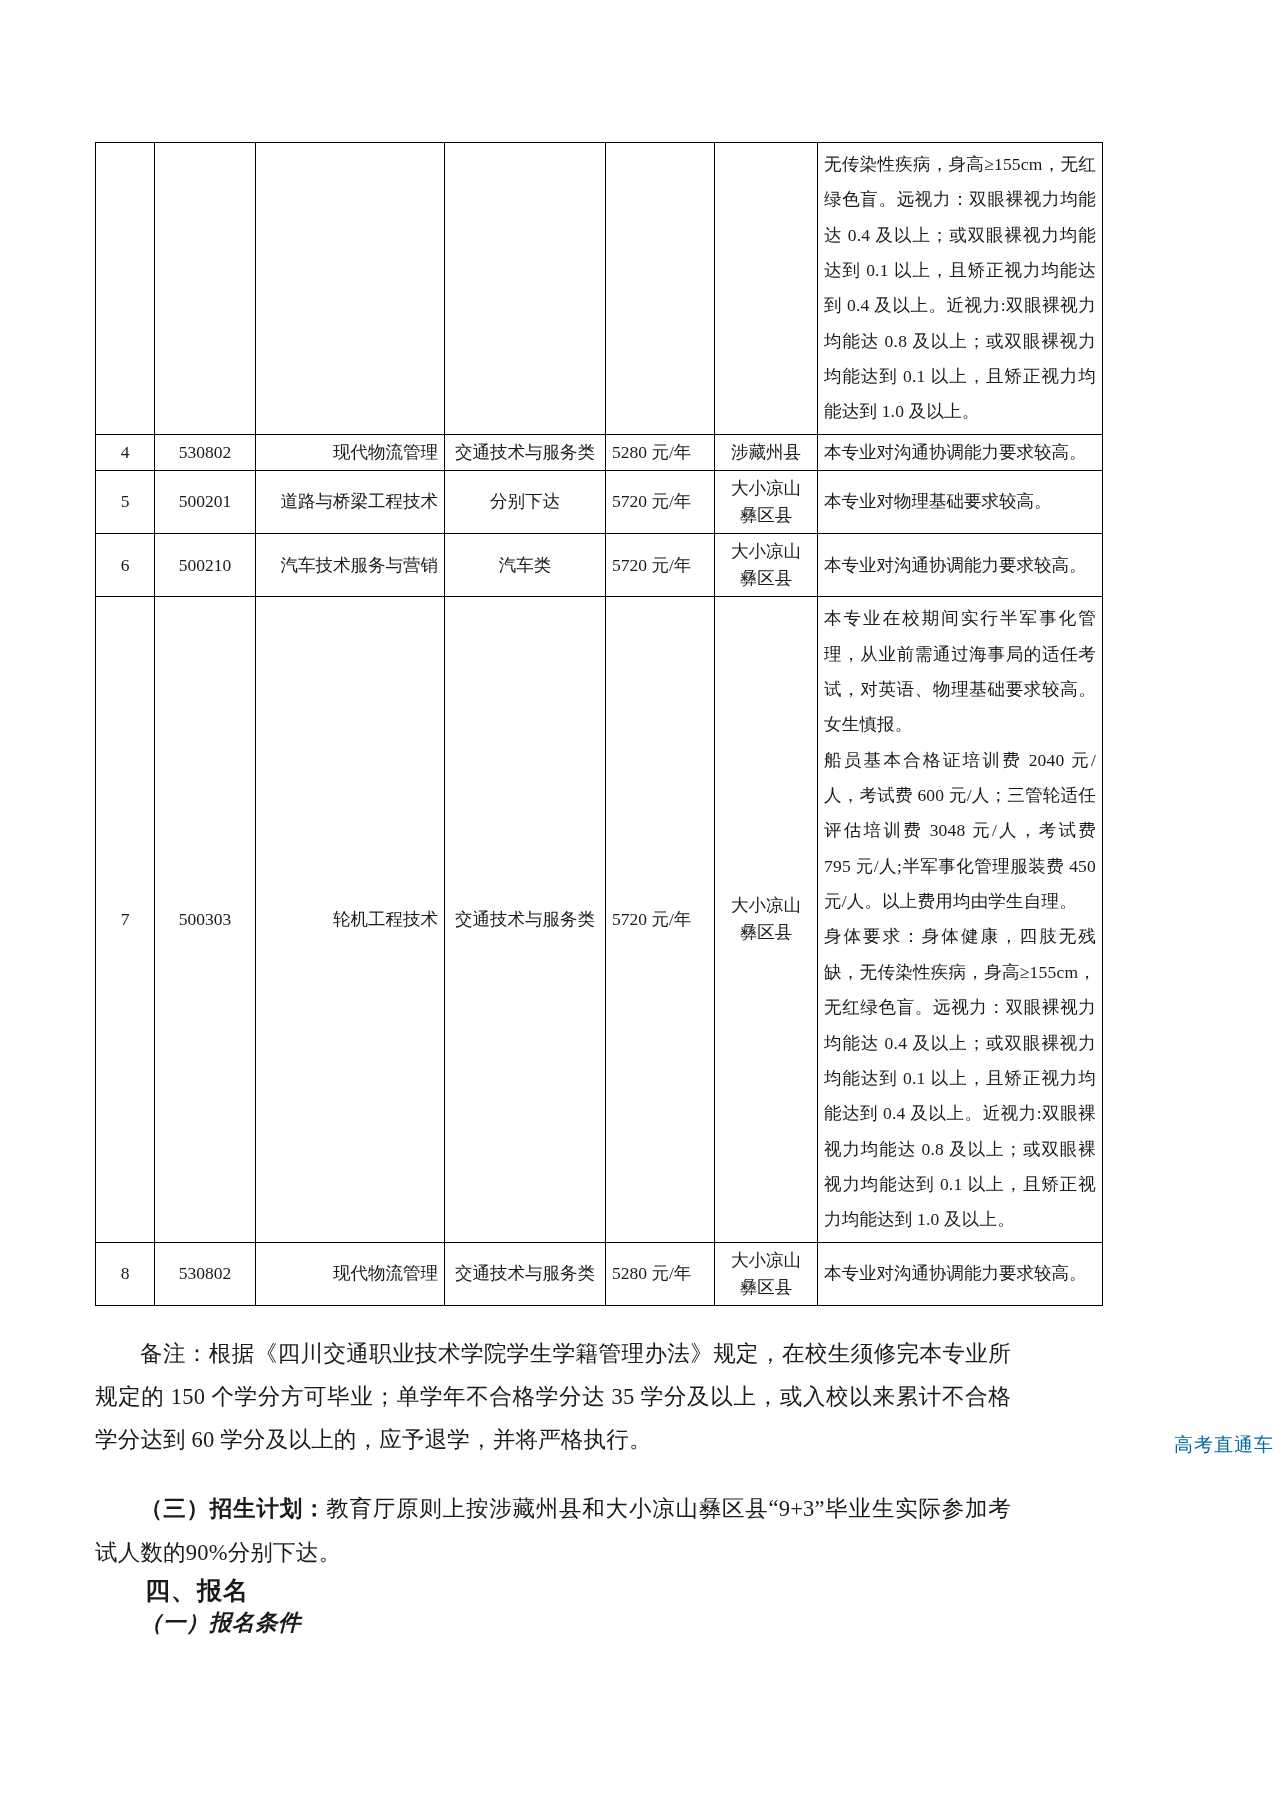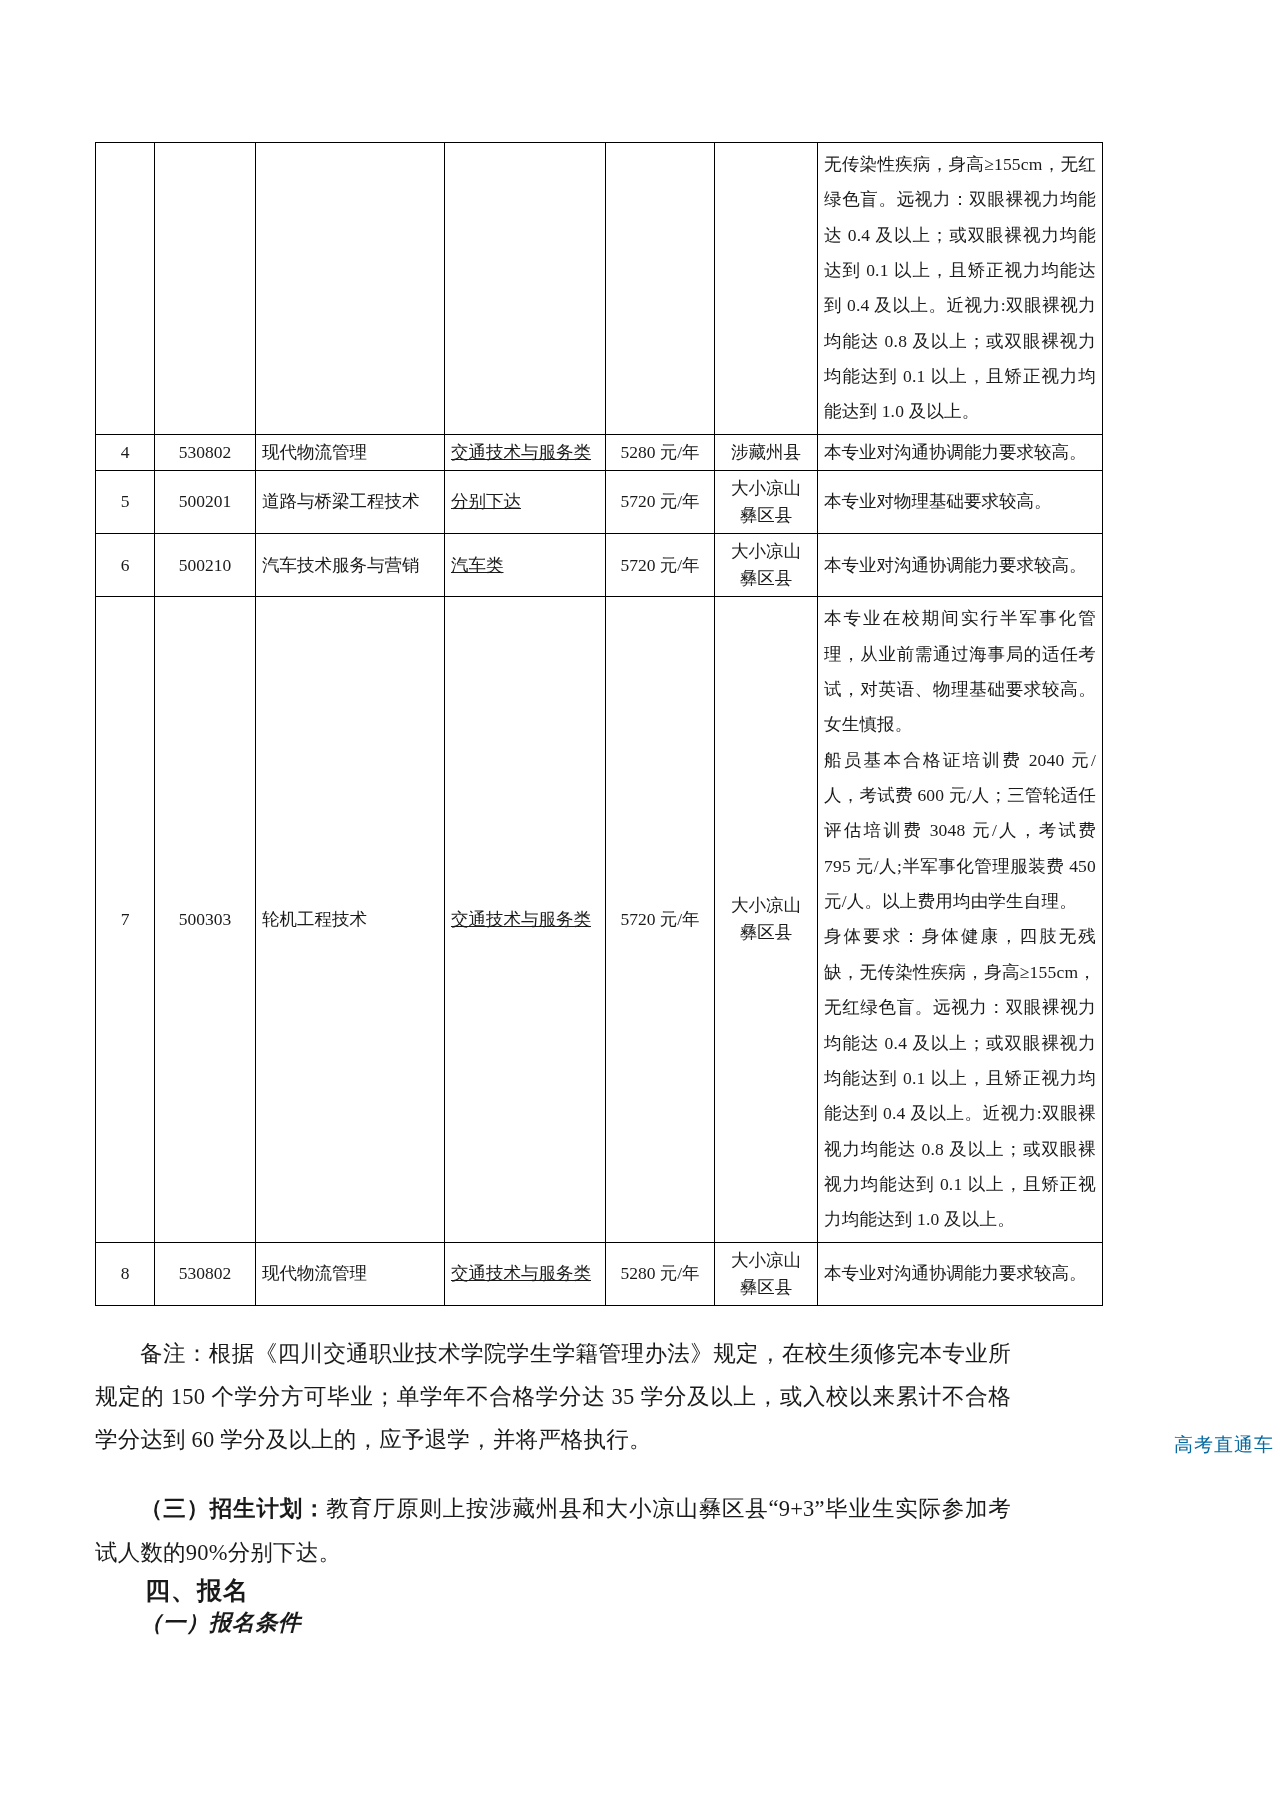--- a/index.html
+++ b/index.html
@@ -39,23 +39,23 @@
   }
   table.plan td {
     border: 1.4px solid #000;
     padding: 4px 6px;
     vertical-align: middle;
     font-size: 17.5px;
     line-height: 1.0;
   }
   .c-no      { width: 46px;  text-align: center; }
   .c-code    { width: 88px;  text-align: center; }
-  .c-major   { width: 176px; text-align: left; }
-  .c-cat     { width: 148px; text-align: left; text-decoration: underline; }
-  .c-fee     { width: 96px;  text-align: center; }
+  .c-major   { width: 176px; text-align: right; }
+  .c-cat     { width: 148px; text-align: center; }
+  .c-fee     { width: 96px;  }
   .c-region  { width: 90px;  text-align: center; }
   .c-note    { width: 272px; text-align: left; }
 
   .c-region .rg { display:block; line-height: 1.55; }
 
   .note-block { }
   .note-block p {
     margin: 0;
     font-size: 17.5px;
     line-height: 2.02;

